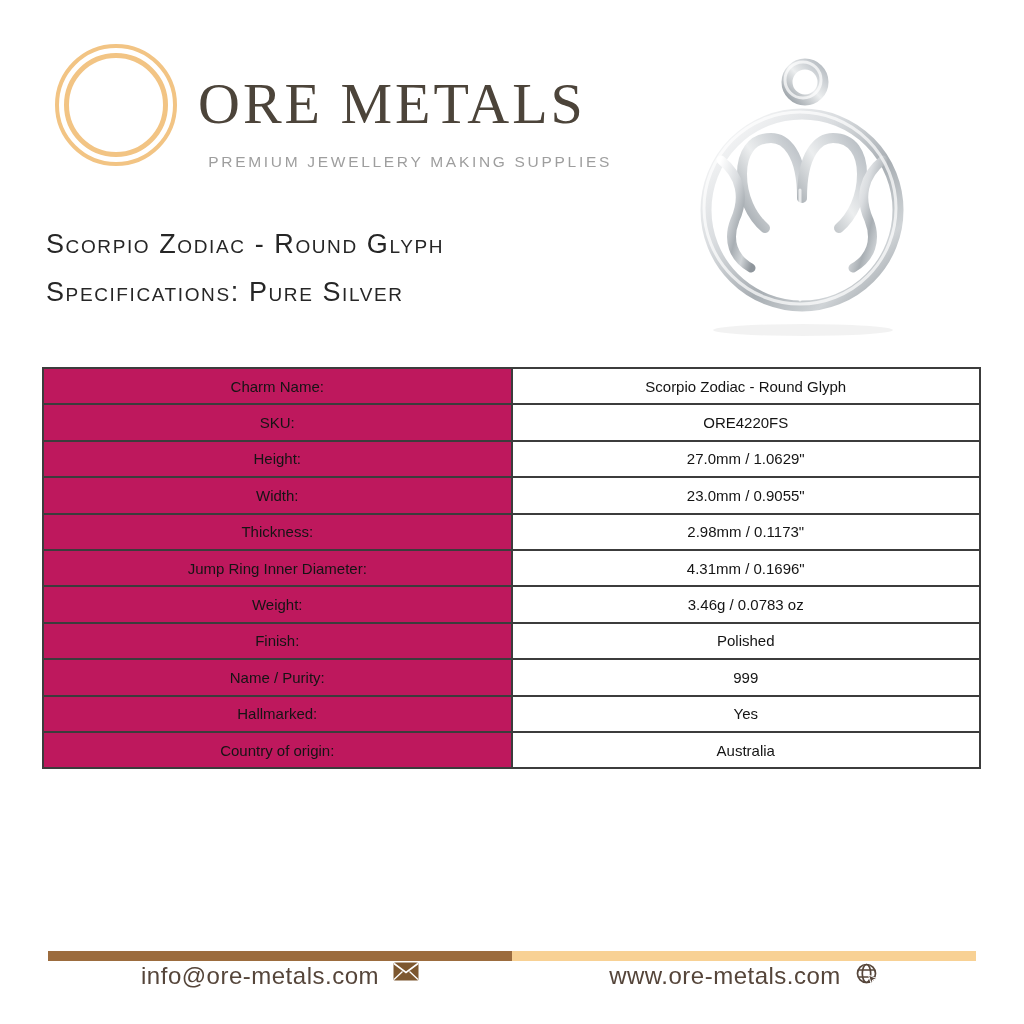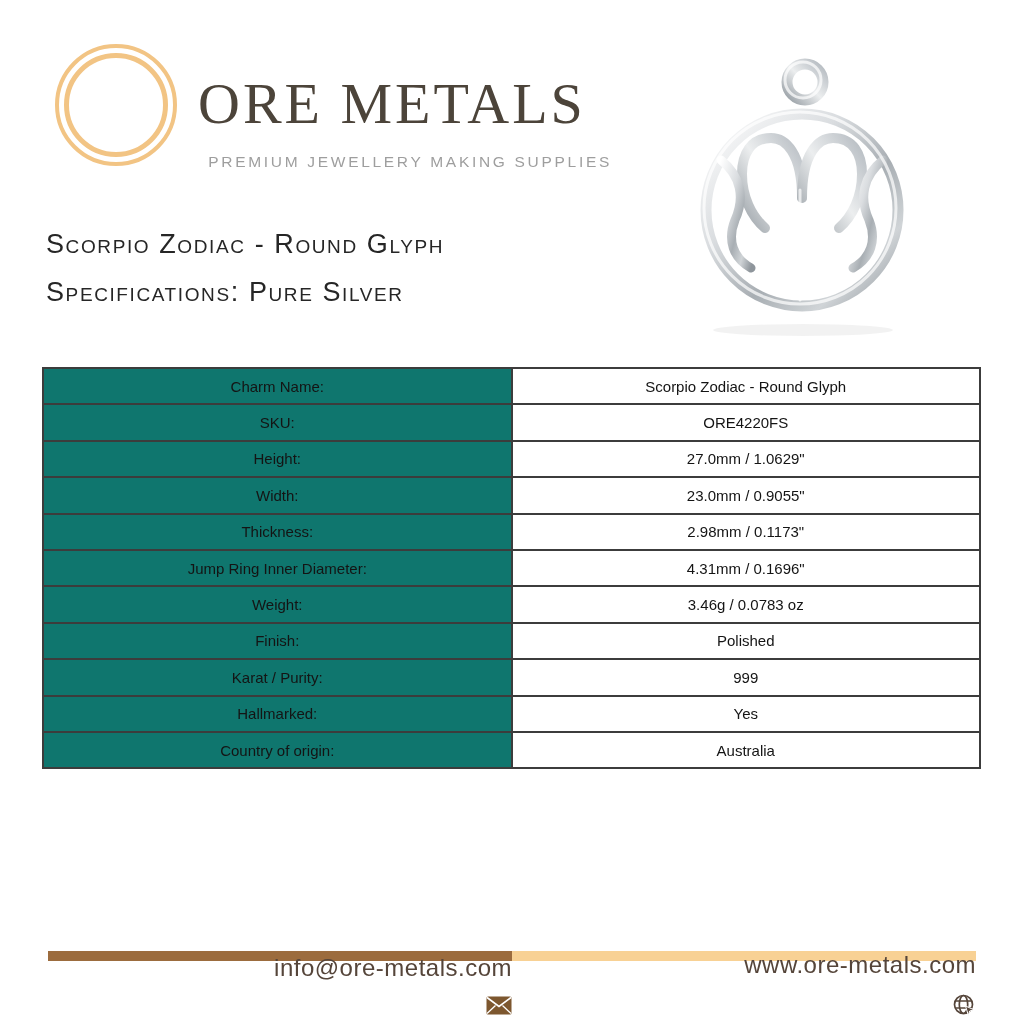--- a/index.html
+++ b/index.html
@@ -24,30 +24,30 @@
                 line-height:48px; white-space:nowrap; }
 
   
   .charm { position:absolute; left:685px; top:40px; width:240px; height:300px; }
 
   
   table.specs { position:absolute; left:42px; top:367px; width:939px;
                 border-collapse:collapse; font-size:15px; color:#141414; }
   table.specs td { border:2px solid #3c3c3c; text-align:center; height:36.4px;
                 padding:0 6px; }
-  table.specs td.label { background:#0f766e; width:50%; }
+  table.specs td.label { background:#be185d; width:50%; }
   table.specs td.value { background:#ffffff; }
 
   
   .footer-bar { position:absolute; left:48px; top:951px; width:928px; height:10px;
                 background:linear-gradient(to right, #9c6c3e 0 50%, #f8d194 50% 100%); }
   .footer-row { position:absolute; left:48px; top:962px; width:928px; height:44px;
                 display:flex; }
-  .footer-half { width:50%; display:flex; align-items:flex-end; justify-content:center;
-                gap:14px;flex-direction:column; }
+  .footer-half { width:50%; display:flex; align-items:flex-start; justify-content:center;
+                gap:14px; }
   .contact-text { font-size:24px; color:#55453a; letter-spacing:0.5px; }
   .contact-icon { display:inline-flex; }
 </style>
 </head>
 <body>
 
 <div class="page">
 
   <div class="logo-rings"></div>
   <div class="brand-text">
@@ -134,21 +134,21 @@
         </tr>
 
         <tr>
           <td class="label">Finish:</td>
           <td class="value">Polished</td>
         </tr>
 
 
 
         <tr>
-          <td class="label">Karat / Purity:</td>
+          <td class="label">Name / Purity:</td>
           <td class="value">999</td>
         </tr>
 
         <tr>
           <td class="label">Hallmarked:</td>
           <td class="value">Yes</td>
         </tr>
 
         <tr>
           <td class="label">Country of origin:</td>

